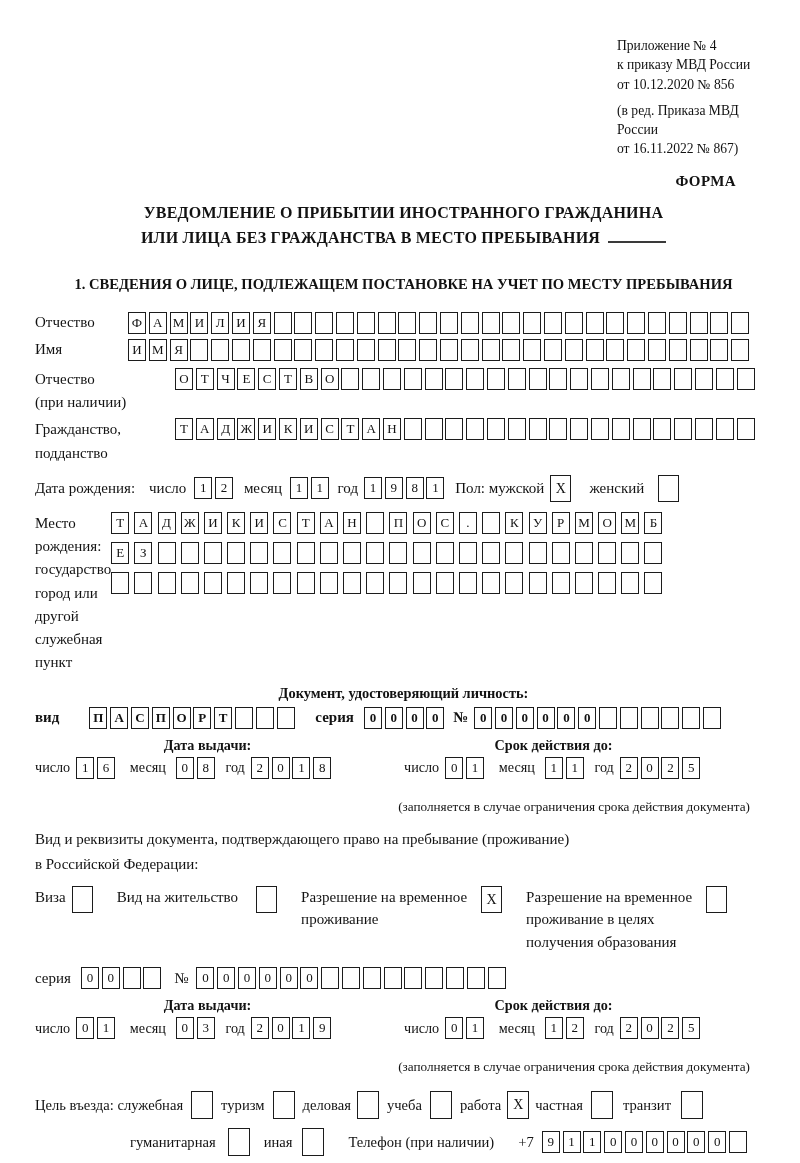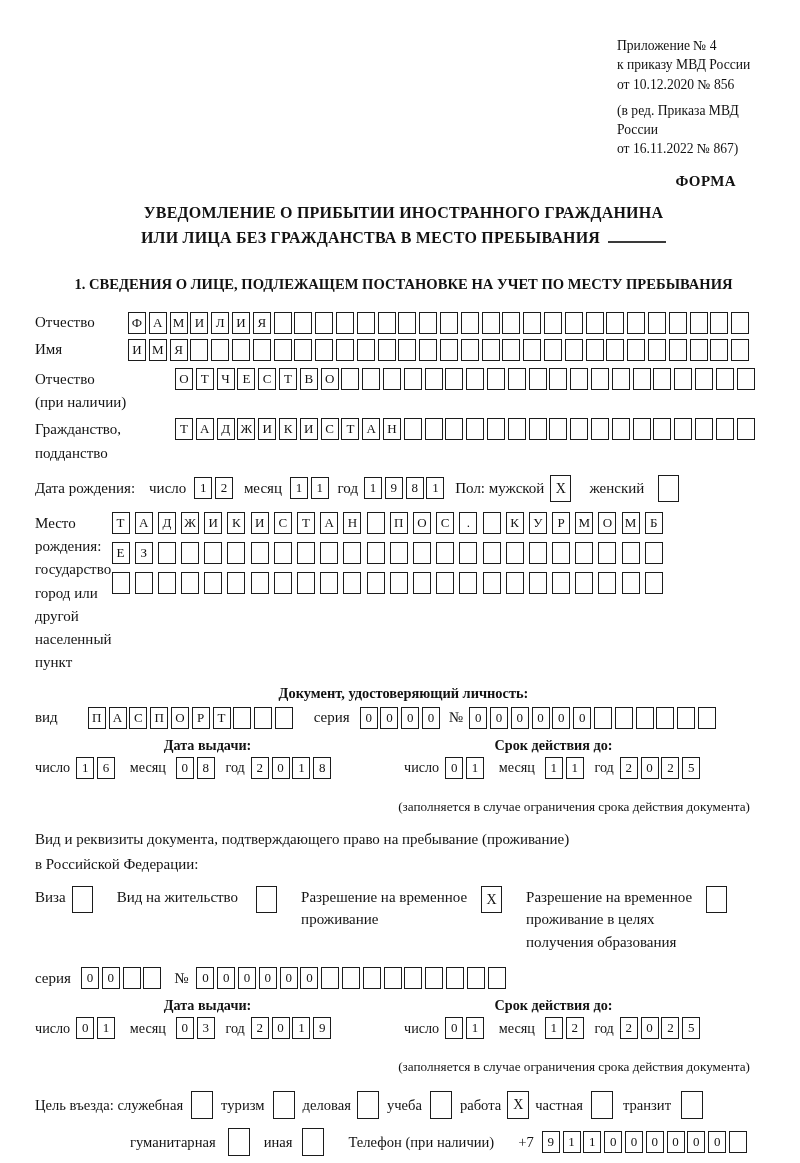--- a/index.html
+++ b/index.html
@@ -239,21 +239,21 @@
     <span class="cb ml6">X</span>
     <span class="lbl ml18">женский</span>
     <span class="cb ml14"></span>
   </div>
 
   <div class="frow-top" style="margin-top:10px;">
     <span class="lblcol" style="width:170px;">
       <div>Место рождения:</div>
       <div>государство</div>
       <div>город или другой</div>
-      <div>населенный пункт</div>
+      <div>служебная пункт</div>
     </span>
     <span>
       <div class="cells wide" style="margin-bottom:8px;">
           <span class="cell">Т</span>
           <span class="cell">А</span>
           <span class="cell">Д</span>
           <span class="cell">Ж</span>
           <span class="cell">И</span>
           <span class="cell">К</span>
           <span class="cell">И</span>
@@ -325,21 +325,21 @@
           <span class="cell"></span>
           <span class="cell"></span>
           <span class="cell"></span>
           <span class="cell"></span>
         </div>
     </span>
   </div>
 
   <div class="doc-heading">Документ, удостоверяющий личность:</div>
 
-  <div class="frow" style="margin-top:5px;">
+  <div class="frow" style="margin-top:5px;font-weight:bold;">
     <span class="lbl">вид</span>
     <span class="cells ml30">
         <span class="cell">П</span>
         <span class="cell">А</span>
         <span class="cell">С</span>
         <span class="cell">П</span>
         <span class="cell">О</span>
         <span class="cell">Р</span>
         <span class="cell">Т</span>
         <span class="cell"></span>

